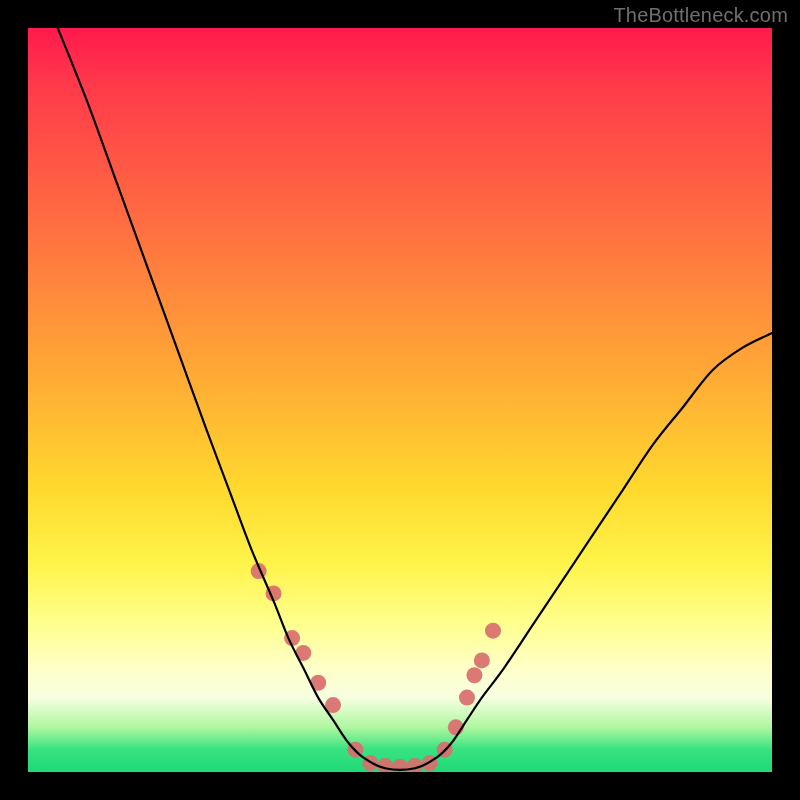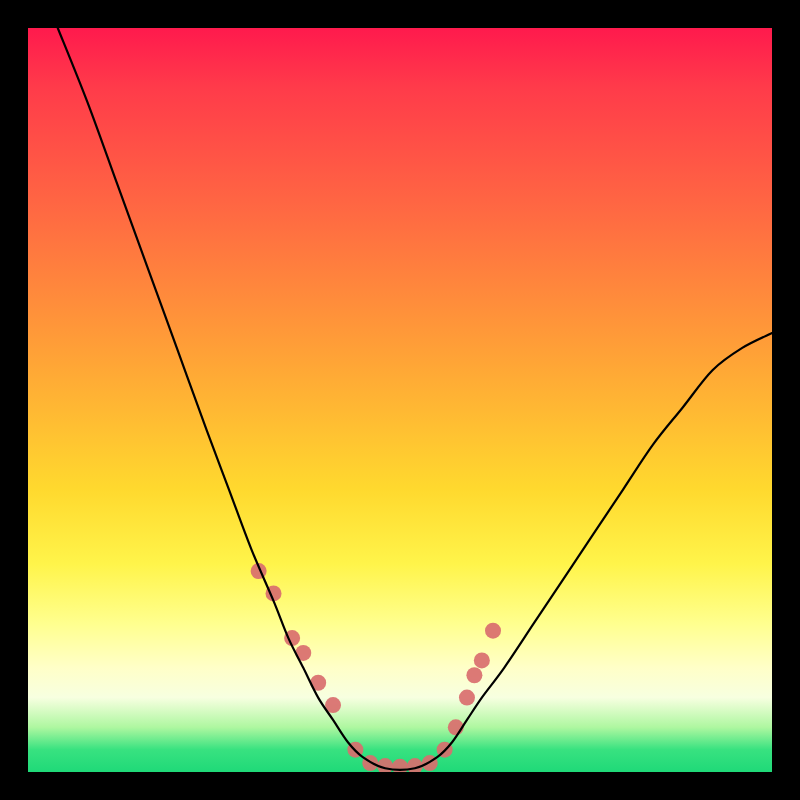--- a/index.html
+++ b/index.html
@@ -94,13 +94,14 @@
           <circle cx="427.80" cy="699.36" r="8" fill="#d96e6e" fill-opacity="0.92"></circle>
           <circle cx="438.96" cy="669.60" r="8" fill="#d96e6e" fill-opacity="0.92"></circle>
           <circle cx="446.40" cy="647.28" r="8" fill="#d96e6e" fill-opacity="0.92"></circle>
           <circle cx="453.84" cy="632.40" r="8" fill="#d96e6e" fill-opacity="0.92"></circle>
           <circle cx="465.00" cy="602.64" r="8" fill="#d96e6e" fill-opacity="0.92"></circle>
         </g>
       <path id="curve-path" fill="none" stroke="#000000" stroke-width="2.2" stroke-linecap="round" d="M 29.76 0.00 C 34.72 12.40, 49.60 48.36, 59.52 74.40 C 69.44 100.44, 79.36 128.96, 89.28 156.24 C 99.20 183.52, 109.12 210.80, 119.04 238.08 C 128.96 265.36, 138.88 292.64, 148.80 319.92 C 158.72 347.20, 169.88 378.20, 178.56 401.76 C 187.24 425.32, 193.44 441.44, 200.88 461.28 C 208.32 481.12, 215.76 502.20, 223.20 520.80 C 230.64 539.40, 239.32 558.00, 245.52 572.88 C 251.72 587.76, 255.44 598.92, 260.40 610.08 C 265.36 621.24, 270.32 629.92, 275.28 639.84 C 280.24 649.76, 285.20 660.92, 290.16 669.60 C 295.12 678.28, 300.08 684.48, 305.04 691.92 C 310.00 699.36, 314.96 708.04, 319.92 714.24 C 324.88 720.44, 328.60 724.78, 334.80 729.12 C 341.00 733.46, 348.44 738.42, 357.12 740.28 C 365.80 742.14, 378.20 742.14, 386.88 740.28 C 395.56 738.42, 403.00 733.46, 409.20 729.12 C 415.40 724.78, 419.12 720.44, 424.08 714.24 C 429.04 708.04, 434.00 699.36, 438.96 691.92 C 443.92 684.48, 447.64 678.28, 453.84 669.60 C 460.04 660.92, 467.48 652.24, 476.16 639.84 C 484.84 627.44, 496.00 610.08, 505.92 595.20 C 515.84 580.32, 525.76 565.44, 535.68 550.56 C 545.60 535.68, 555.52 520.80, 565.44 505.92 C 575.36 491.04, 585.28 476.16, 595.20 461.28 C 605.12 446.40, 615.04 430.28, 624.96 416.64 C 634.88 403.00, 644.80 391.84, 654.72 379.44 C 664.64 367.04, 674.56 352.16, 684.48 342.24 C 694.40 332.32, 704.32 326.12, 714.24 319.92 C 724.16 313.72, 739.04 307.52, 744.00 305.04"></path>
     </svg>
   </div>
 
+  <div class="watermark">TheBottleneck.com</div>
 </div>
 
 </body></html>

